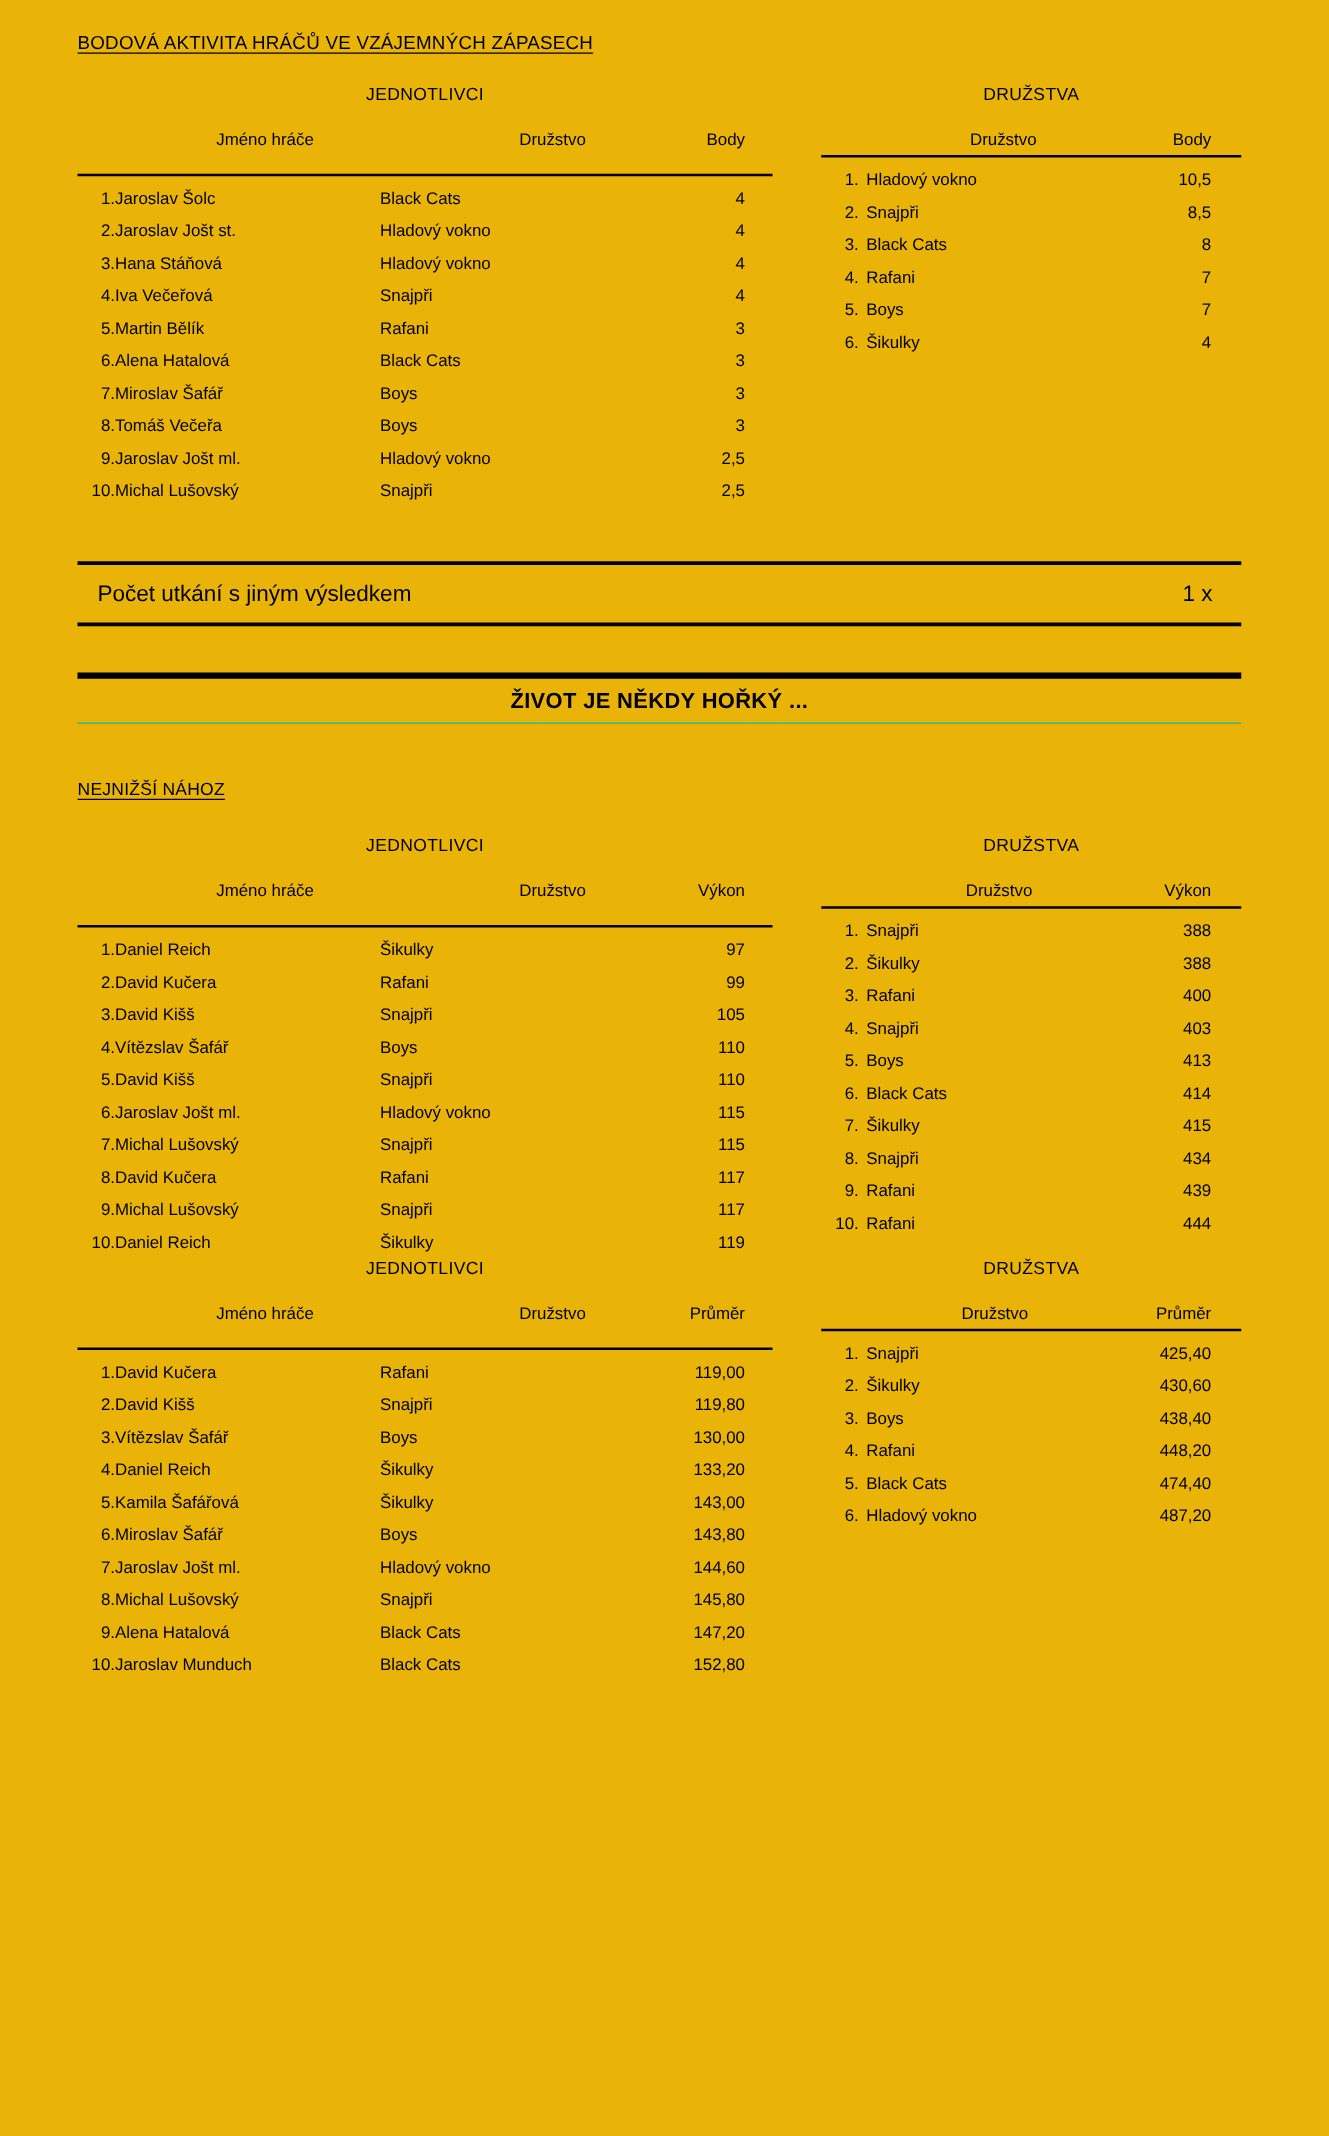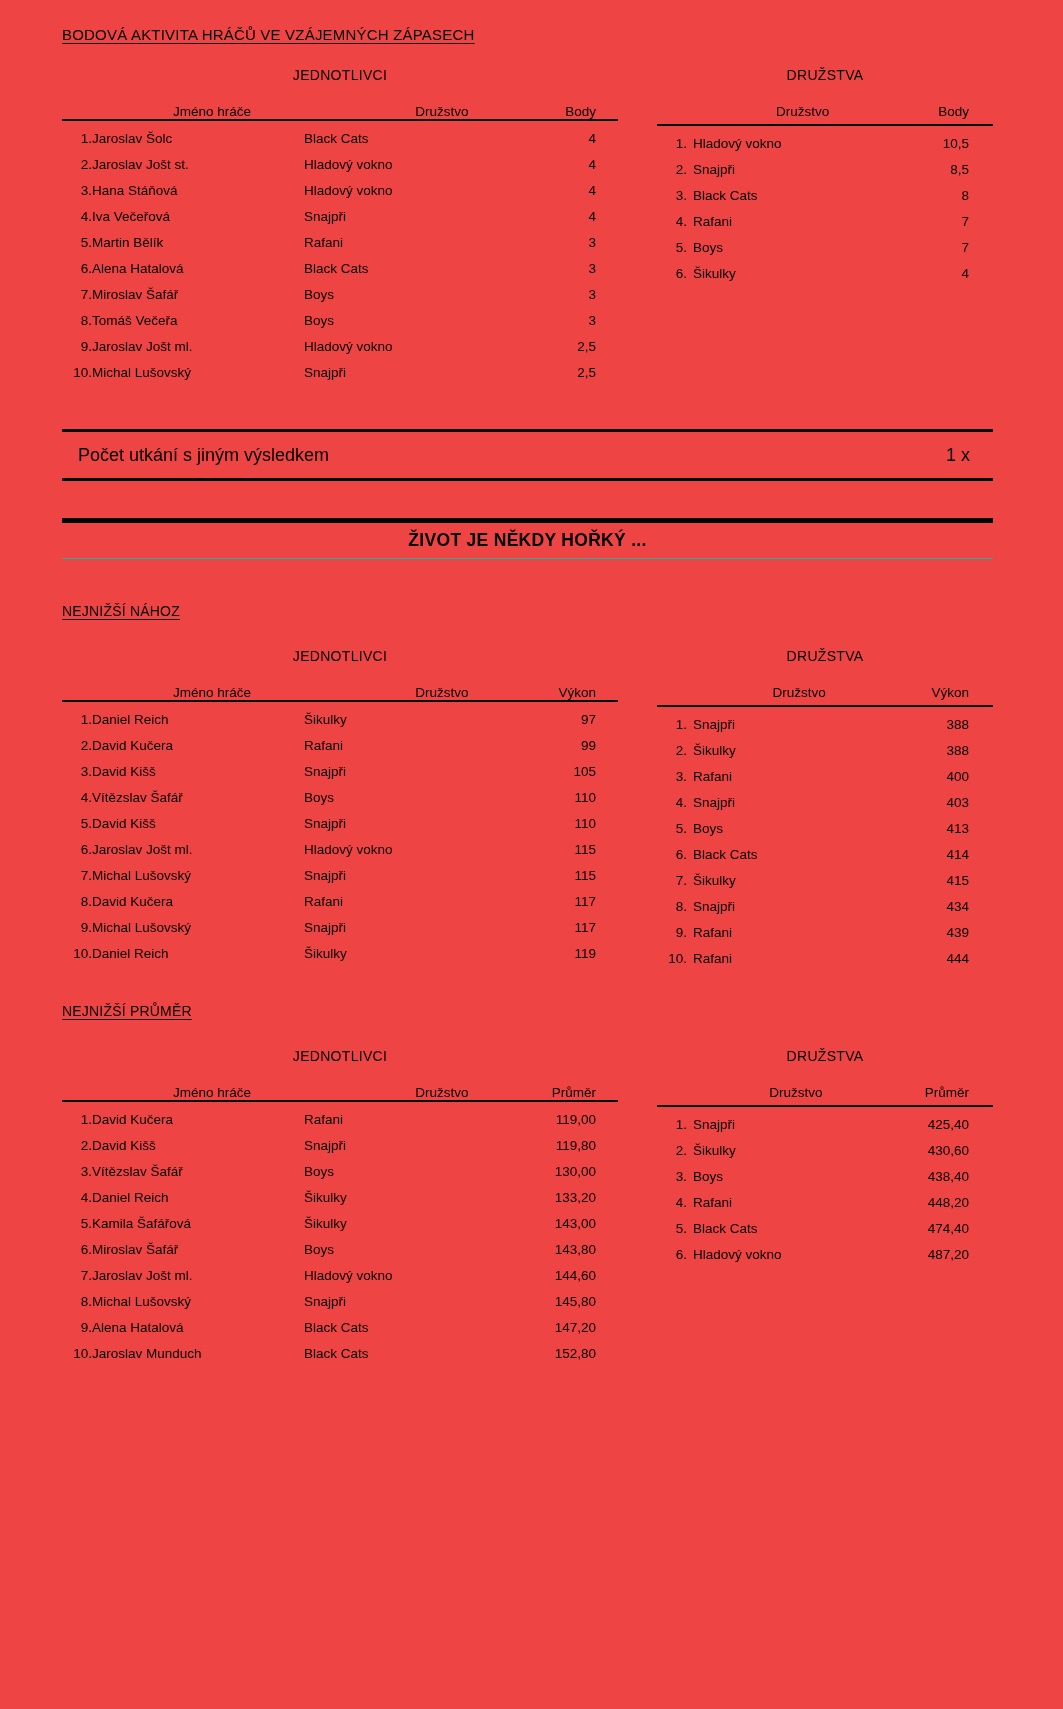--- a/index.html
+++ b/index.html
@@ -1,37 +1,37 @@
 <!DOCTYPE html>
 <html><head>
 <meta charset="utf-8">
 <style>
   * { margin:0; padding:0; box-sizing:border-box; }
   html,body { background:#ffffff; }
   body { font-family:"Liberation Sans", sans-serif; color:#000; }
   .page {
     position:relative;
     width:1063px; height:1709px;
-    background:#ef4444;
+    background:#eab308;
     padding:26px 70px 0 62px; 
     overflow:hidden;
   }
   .doc-title {
     font-size:15px; font-weight:400;
     text-decoration:underline;
     text-underline-offset:3px;
     margin-bottom:24px;
     letter-spacing:.2px;
   }
   
   .pair { display:flex; justify-content:space-between; align-items:flex-start; }
   .tbl-left  { width:556px; }
   .tbl-right { width:336px; }
   .tbl-title { text-align:center; font-size:14px; margin-bottom:21px; letter-spacing:.3px; }
-  .tbl-head  { display:flex; padding:0 22px 0 10px; font-size:13.5px; border-bottom:2px solid #000; }
+  .tbl-head  { display:flex; padding:0 22px 20px 10px; font-size:13.5px; border-bottom:2px solid #000; }
   .tbl-right .tbl-head { padding:0 24px 5px 10px; }
   .h-name { width:280px; text-align:center; }
   .h-team-l { width:180px; text-align:center; }
   .h-team-r { width:290px; text-align:center; }
   .h-val  { flex:1; text-align:right; }
   .tbl-body { padding-top:4px; }
   .row { display:flex; height:26px; align-items:center; font-size:13.5px; padding:0 22px 0 10px; }
   .tbl-right .row { padding:0 24px 0 10px; }
   .c-rank { width:20px; text-align:right; flex:none; }
   .tbl-left  .c-name { width:212px; margin-left:0; flex:none; }
@@ -320,21 +320,20 @@
           </div>
           <div class="row">
             <div class="c-rank">10.</div>
             <div class="c-team">Rafani</div>
             <div class="c-value">444</div>
           </div>
         </div>
     </div>
   </div>
 
-  <div class="sec-heading sec-prum">NEJNIŽŠÍ PRŮMĚR</div>
   <div class="pair">
     <div class="tbl tbl-left">
       <div class="tbl-title">JEDNOTLIVCI</div>
       <div class="tbl-head">
         <div class="h-name">Jméno hráče</div>
         <div class="h-team-l">Družstvo</div>
         <div class="h-val">Průměr</div>
       </div>
       <div class="tbl-body">
           <div class="row">

